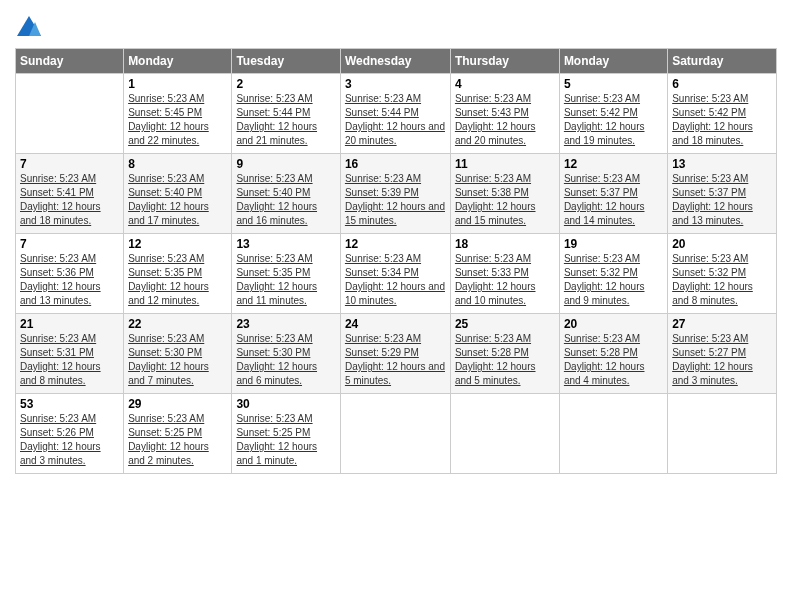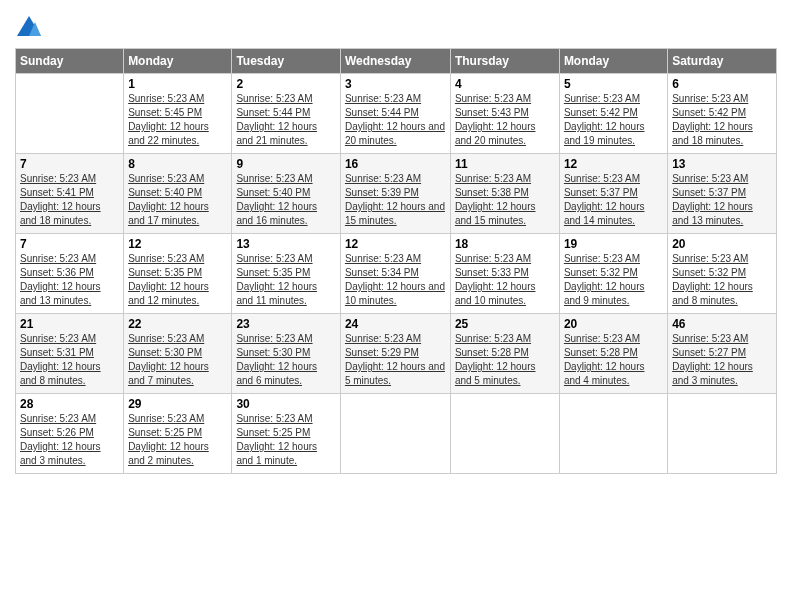--- a/index.html
+++ b/index.html
@@ -315,30 +315,30 @@
 and 5 minutes.</div>
         </td>
         <td>
           <span class="day-num">20</span>
           <div class="day-info">Sunrise: 5:23 AM
 Sunset: 5:28 PM
 Daylight: 12 hours
 and 4 minutes.</div>
         </td>
         <td>
-          <span class="day-num">46</span>
+          <span class="day-num">27</span>
           <div class="day-info">Sunrise: 5:23 AM
 Sunset: 5:27 PM
 Daylight: 12 hours
 and 3 minutes.</div>
         </td>
       </tr>
       <tr>
         <td>
-          <span class="day-num">28</span>
+          <span class="day-num">53</span>
           <div class="day-info">Sunrise: 5:23 AM
 Sunset: 5:26 PM
 Daylight: 12 hours
 and 3 minutes.</div>
         </td>
         <td>
           <span class="day-num">29</span>
           <div class="day-info">Sunrise: 5:23 AM
 Sunset: 5:25 PM
 Daylight: 12 hours

